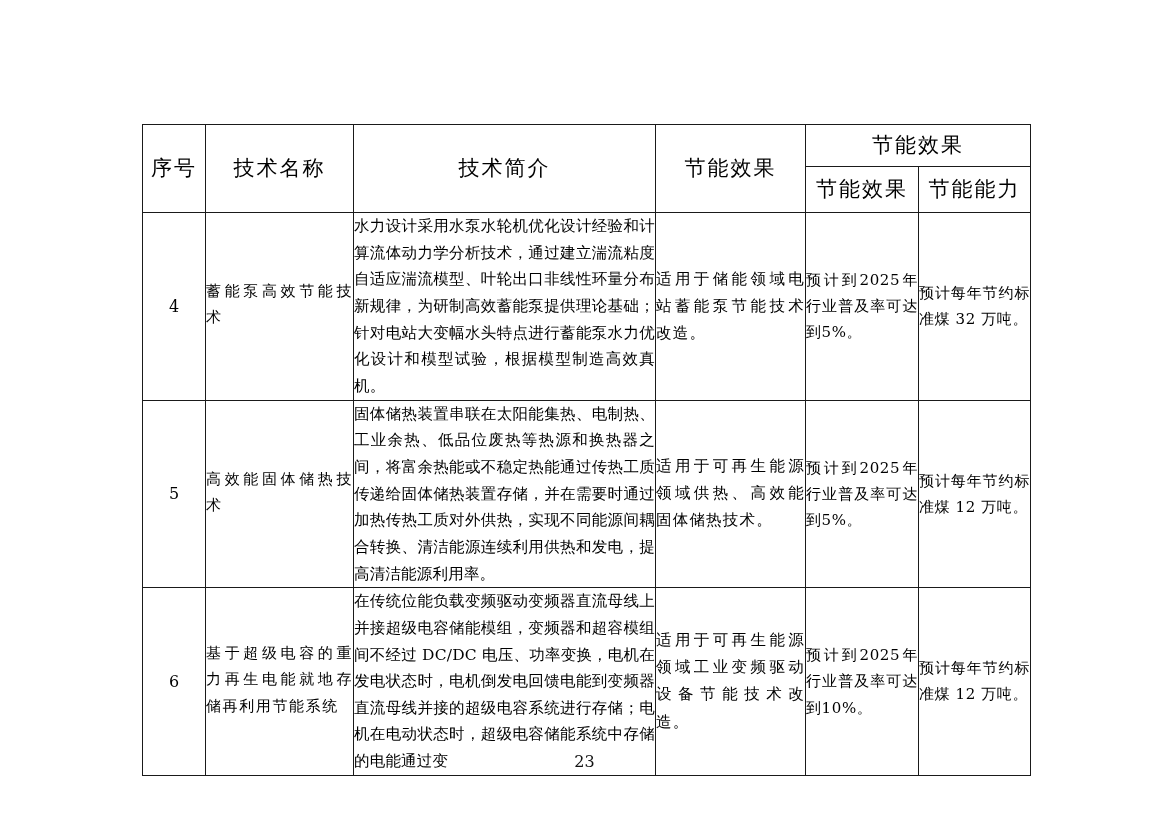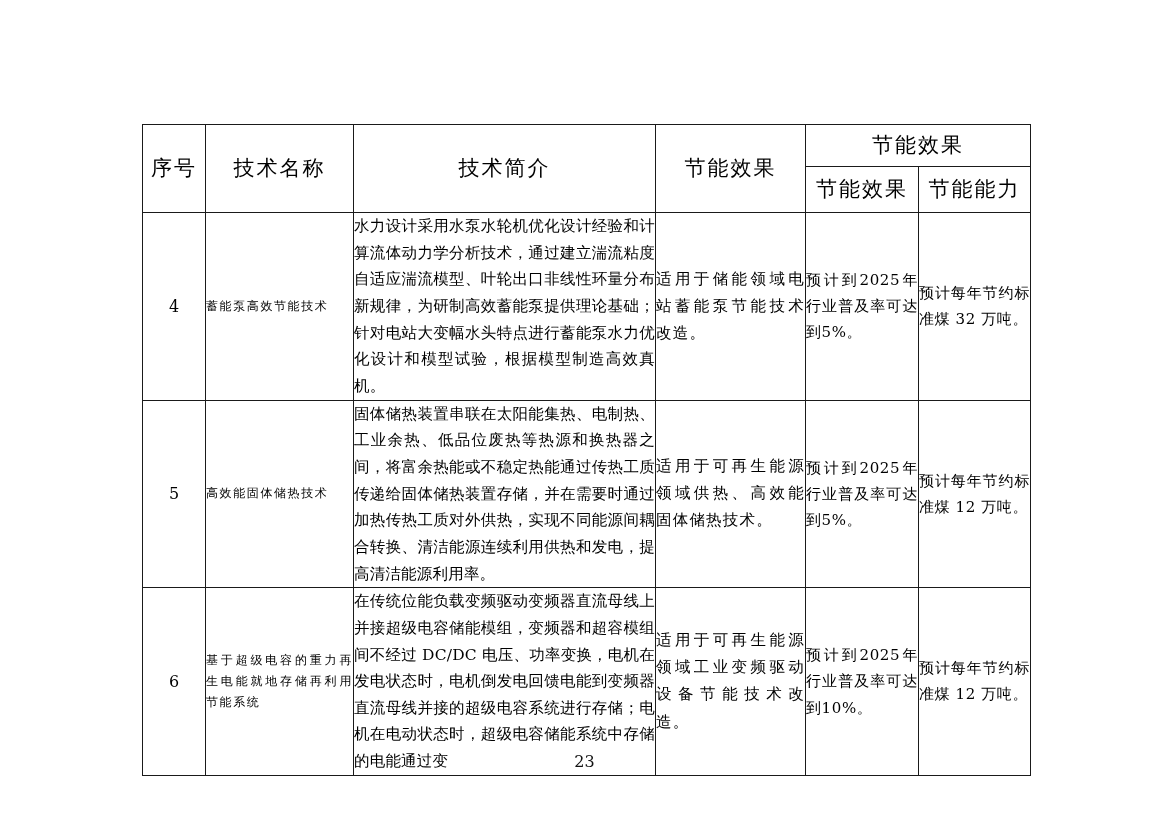--- a/index.html
+++ b/index.html
@@ -64,26 +64,27 @@
   .hdr-group { height: 41px; }
   .hdr-sub   { height: 45px; }
 
   
   .cell-seq {
     text-align: center;
     font-size: 16px;
     font-family: "DejaVu Serif", "Liberation Serif", serif;
   }
   .cell-name {
-    font-size: 12px;
+    font-size: 15px;
     line-height: 1.75;
     padding: 4px 9px;
     text-align: justify;
     text-align-last: left;
     letter-spacing: 1.6px;
+    font-family: Liberation Mono, monospace;
   }
   .cell-desc {
     font-size: 15.5px;
     line-height: 1.72;
     padding: 6px 7px 6px 9px;
     vertical-align: top;
     text-align: justify;
     text-align-last: left;
     letter-spacing: 0.2px;
     margin-top: 23px;

